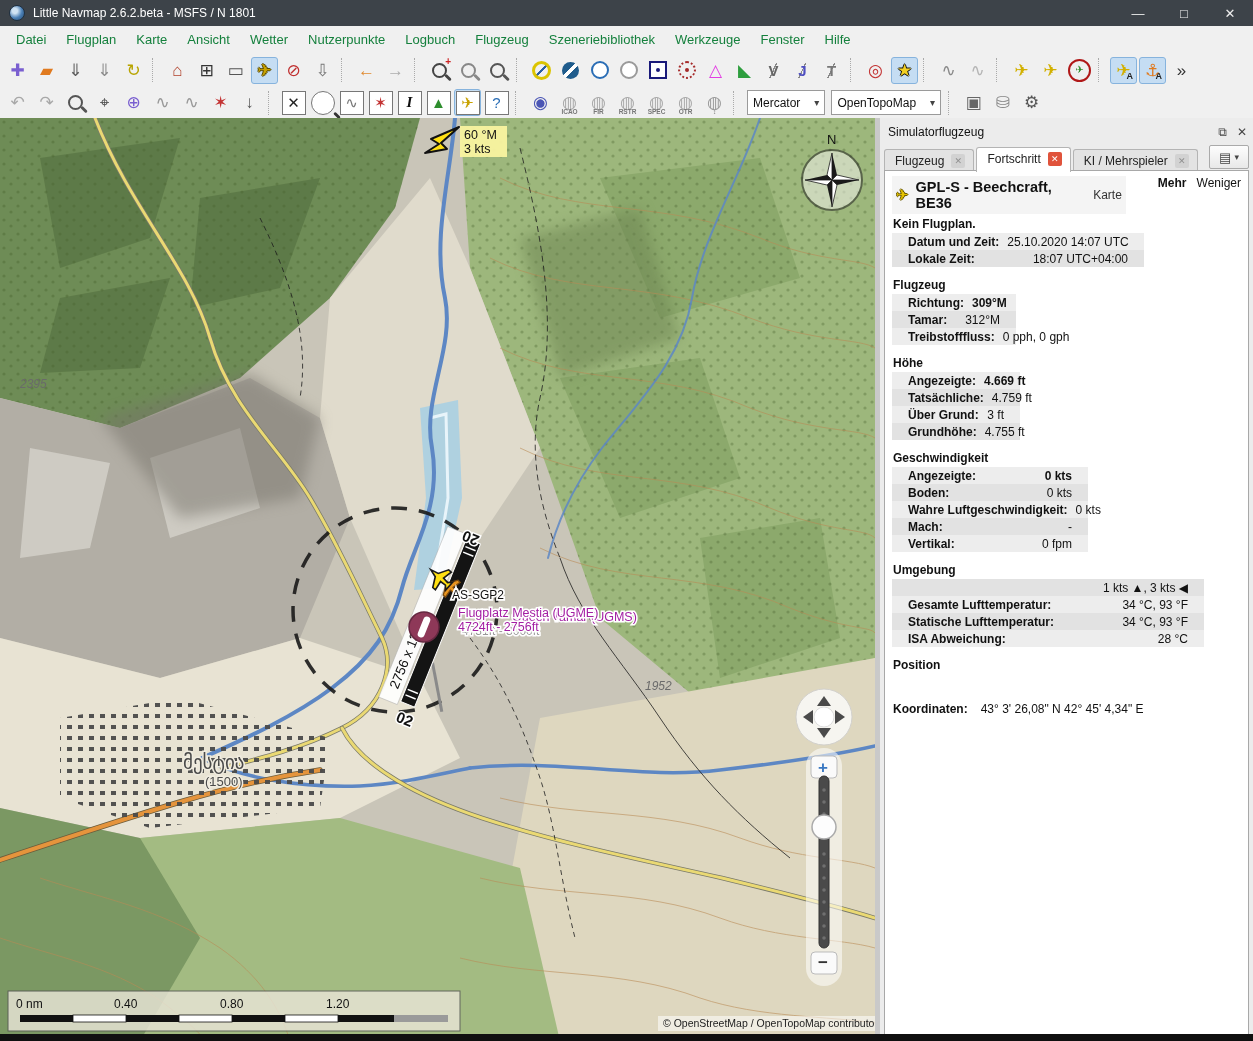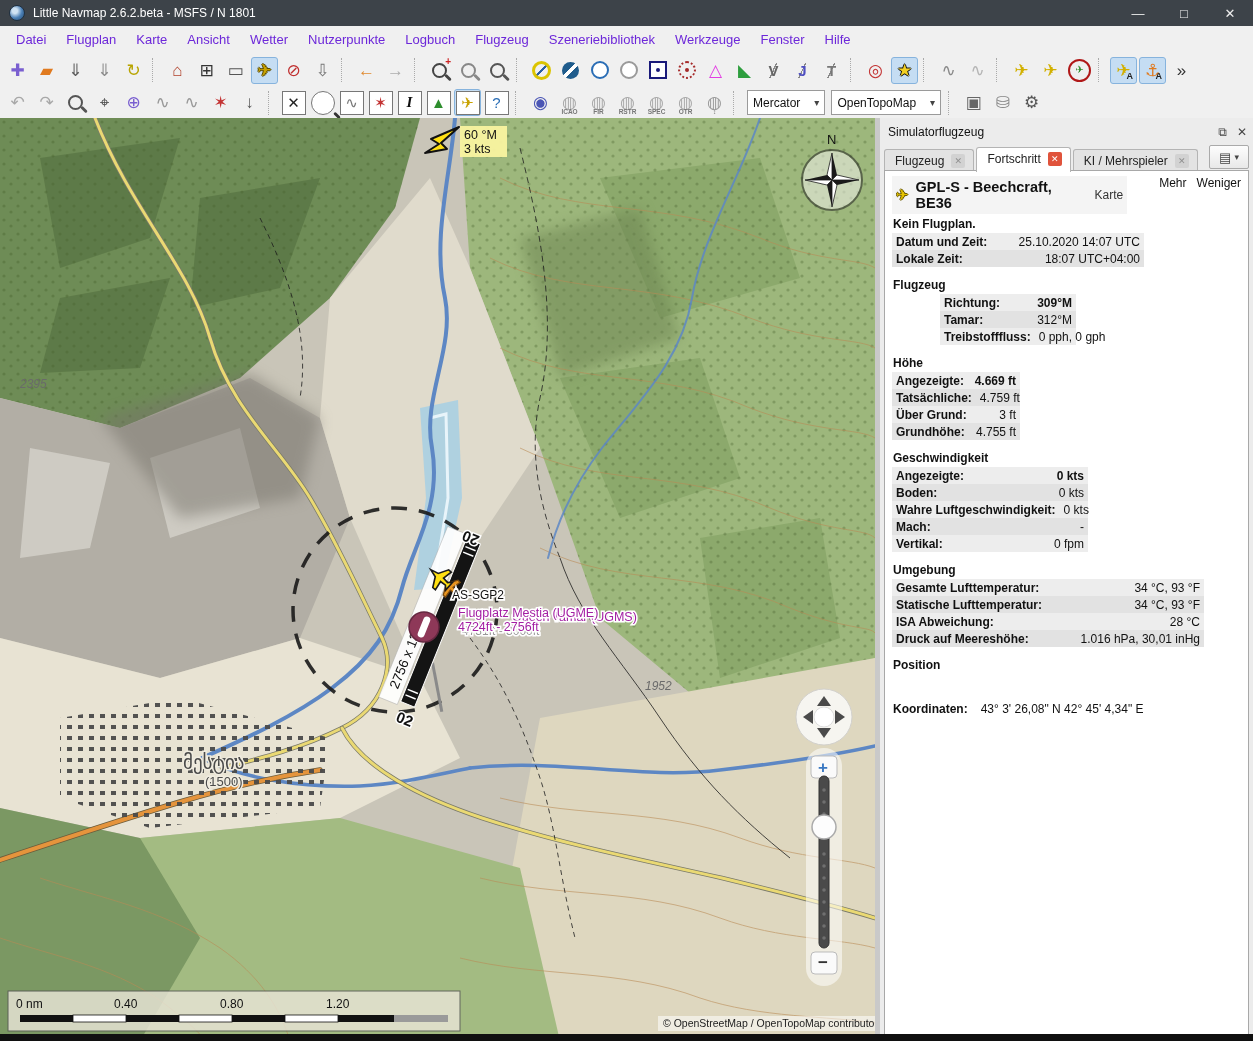--- a/index.html
+++ b/index.html
@@ -10,21 +10,21 @@
   
   .titlebar{position:absolute;top:0;left:0;right:0;height:26px;background:#3d4349;color:#fff;
             display:flex;align-items:center;font-size:12px;}
   .app-logo{width:14px;height:14px;border-radius:50%;margin:0 8px 0 9px;
             background:radial-gradient(circle at 35% 35%,#cfe2f2 20%,#4a7fb5 55%,#274a6e);border:1px solid #203040;}
   .win-buttons{margin-left:auto;display:flex;height:100%;}
   .win-btn{width:46px;height:100%;display:flex;align-items:center;justify-content:center;font-size:13px;color:#eee;}
 
   
   .menubar{position:absolute;top:26px;left:0;right:0;height:27px;background:#f0f0f0;display:flex;
-           align-items:center;font-size:13px;color:#6d28d9;padding-left:6px;border-bottom:1px solid #e2e2e2;}
+           align-items:center;font-size:13px;color:#15803d;padding-left:6px;border-bottom:1px solid #e2e2e2;}
   .menu-item{padding:4px 10px;}
 
   
   .toolbar{position:absolute;left:0;right:0;background:#f0f0f0;display:flex;align-items:center;padding:0 3px;}
   #toolbar1{top:53px;height:34px;border-bottom:1px solid #e6e6e6;}
   #toolbar2{top:87px;height:31px;border-bottom:1px solid #cfcfcf;}
   .tbtn{min-width:27px;height:27px;display:flex;align-items:center;justify-content:center;border-radius:3px;
         font-size:17px;line-height:1;position:relative;margin:0 1px;box-sizing:border-box;}
   .tbtn.active{background:#c5ddf3;border:1px solid #86b3dd;}
   .tbtn .sub{position:absolute;bottom:1px;left:0;right:0;text-align:center;font-size:6.5px;font-weight:bold;color:#777;}
@@ -77,32 +77,32 @@
   .clip-btn{margin-left:auto;margin-bottom:3px;width:38px;height:22px;border:1px solid #aaa;border-radius:2px;
        background:linear-gradient(#fdfdfd,#e8e8e8);display:flex;align-items:center;justify-content:center;
        gap:3px;font-size:13px;color:#444;}
   .panel-body{position:absolute;top:52px;left:4px;right:4px;bottom:5px;background:#fff;border:1px solid #a8a8a8;
        padding:5px 7px;font-size:12px;color:#111;overflow:hidden;}
   .ac-header{display:flex;align-items:center;gap:7px;background:#f4f4f4;padding:3px 4px;}
   .ac-plane{color:#e6c300;font-size:15px;text-shadow:-1px 0 #6a5a00,1px 0 #6a5a00,0 -1px #6a5a00,0 1px #6a5a00;}
   .ac-title{font-weight:bold;font-size:14.5px;}
   .ac-karte{color:#333;margin-left:2px;}
   .ac-links{margin-left:auto;display:flex;gap:10px;align-self:flex-start;}
-  .ac-links .mehr{font-weight:normal;padding-left:32px;}
+  .ac-links .mehr{font-weight:bold;padding-left:32px;}
   .no-plan{font-weight:bold;margin:3px 0 2px 1px;}
   .sec{margin-top:11px;}
   .sec:first-of-type{margin-top:1px;}
   .sec-title{font-weight:bold;margin:0 0 2px 1px;}
-  .prow{display:flex;align-items:center;height:17px;padding:0 4px;box-sizing:border-box;background:#ededed;}
+  .prow{display:flex;align-items:center;height:17px;padding:0 16px;box-sizing:border-box;background:#ededed;}
   .prow.alt{background:#e2e2e2;}
   .prow .lbl{font-weight:bold;white-space:nowrap;}
   .prow .val{margin-left:auto;white-space:nowrap;padding-left:8px;}
   .prow .val.b{font-weight:bold;}
   .w250 .prow{width:252px;}
-  .w150 .prow{width:136px;margin-left:48px;}
+  .w150 .prow{width:124px;}
   .w125 .prow{width:128px;}
   .w192 .prow{width:196px;}
   .w304 .prow{width:312px;}
   .plain .prow{width:auto;background:none !important;padding:0 0 0 1px;margin-top:28px;}
   .plain .prow .val{margin-left:5px;}
 
   .bottom-strip{position:absolute;left:0;right:0;bottom:0;height:7px;background:#101010;}
   svg text{font-family:"Liberation Sans","DejaVu Sans",sans-serif;}
 </style>
 </head>
@@ -654,35 +654,35 @@
               <span class="lbl">Mach:</span>
               <span class="val">-</span>
             </div>
             <div class="prow">
               <span class="lbl">Vertikal:</span>
               <span class="val">0 fpm</span>
             </div>
           </div>
           <div class="sec w304">
             <div class="sec-title">Umgebung</div>
+            <div class="prow alt">
+              <span class="lbl"></span>
+              <span class="val">1 kts ▲, 3 kts ◀</span>
+            </div>
             <div class="prow">
               <span class="lbl">Gesamte Lufttemperatur:</span>
               <span class="val">34 °C, 93 °F</span>
             </div>
             <div class="prow alt">
               <span class="lbl">Statische Lufttemperatur:</span>
               <span class="val">34 °C, 93 °F</span>
             </div>
             <div class="prow">
               <span class="lbl">ISA Abweichung:</span>
               <span class="val">28 °C</span>
-            </div>
-            <div class="prow alt">
-              <span class="lbl">Druck auf Meereshöhe:</span>
-              <span class="val">1.016 hPa, 30,01 inHg</span>
             </div>
           </div>
           <div class="sec plain">
             <div class="sec-title">Position</div>
             <div class="prow">
               <span class="lbl">Koordinaten:</span>
               <span class="val">43° 3' 26,08" N 42° 45' 4,34" E</span>
             </div>
           </div>
         </div>

